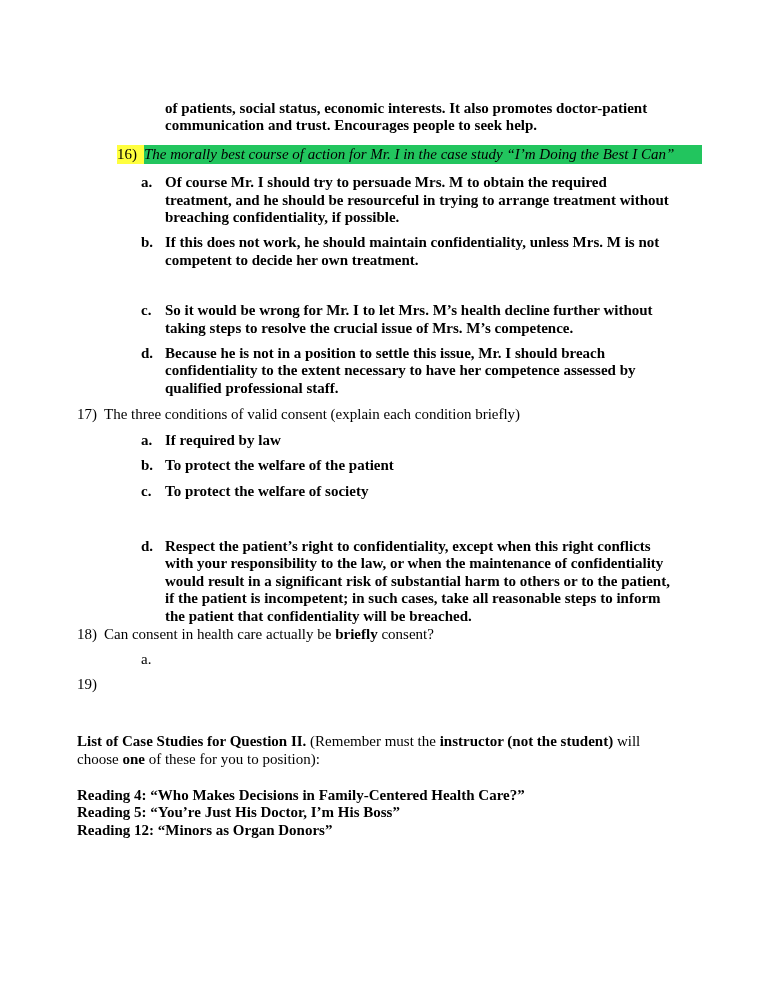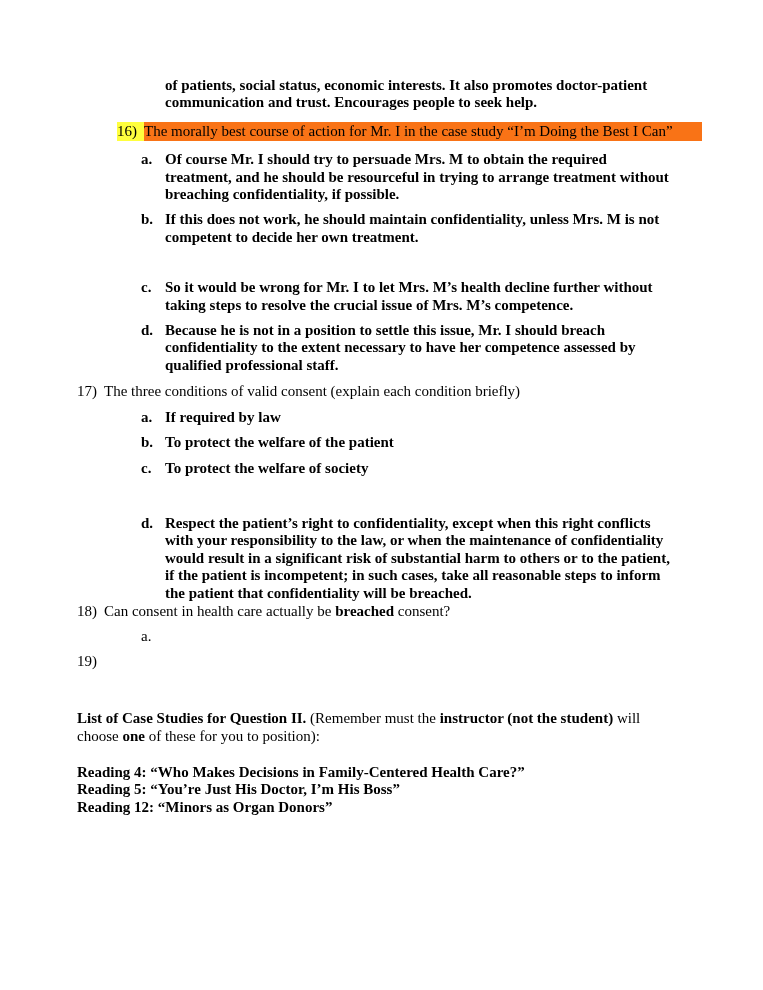--- a/index.html
+++ b/index.html
@@ -14,21 +14,21 @@
     font-size: 15px;
     line-height: 17.4px;
     color: #000000;
     overflow: hidden;
   }
   .page {
     position: relative;
     width: 763px;
     height: 990px;
     box-sizing: border-box;
-    padding-top: 77px;
+    padding-top: 100px;
     background: #ffffff;
   }
   .cont-para {
     margin: 0 0 0 165px;
     width: 508px;
     font-weight: bold;
   }
   .q {
     display: flex;
     margin-left: 77px;
@@ -80,21 +80,21 @@
 </style>
 </head>
 <body>
 
 <div class="page">
 
   <p class="cont-para">of patients, social status, economic interests. It also promotes doctor-patient communication and trust. Encourages people to seek help.</p>
 
   <div class="q" id="q16">
     <span class="qnum hl-pad" style="background-color: rgb(255, 255, 62); margin-left: 40px;">16)</span>
-    <span class="qtext hl-pad" style="background-color: #f97316;">The morally best course of action for Mr. I in the case study “I’m Doing the Best I Can”</span>
+    <span class="qtext hl-pad" style="background-color: #22c55e; font-style: italic;">The morally best course of action for Mr. I in the case study “I’m Doing the Best I Can”</span>
   </div>
 
   <div class="opt" id="opt16a">
     <div class="optletter">a.</div>
     <div class="opttext">Of course Mr. I should try to persuade Mrs. M to obtain the required treatment, and he should be resourceful in trying to arrange treatment without breaching confidentiality, if possible.</div>
   </div>
 
   <div class="opt" id="opt16b">
     <div class="optletter">b.</div>
     <div class="opttext">If this does not work, he should maintain confidentiality, unless Mrs. M is not competent to decide her own treatment.</div>
@@ -131,21 +131,21 @@
   </div>
 
   <div class="opt" id="opt17d">
     <div class="optletter">d.</div>
     <div class="opttext">Respect the patient’s right to confidentiality, except when this right conflicts with your responsibility to the law, or when the maintenance of confidentiality would result in a significant risk of substantial harm to others or to the patient, if the patient is incompetent; in such cases, take all reasonable steps to inform the patient that confidentiality will be breached.</div>
   </div>
 
   <div class="q" id="q18">
     <div class="qnum">18)</div>
     <div class="qtext">
-      <span>Can consent in health care actually be </span><b>breached</b><span> consent?</span>
+      <span>Can consent in health care actually be </span><b>briefly</b><span> consent?</span>
     </div>
   </div>
 
   <div class="opt" id="opt18a">
     <div class="optletter plain">a.</div>
     <div class="opttext plain"></div>
   </div>
 
   <div class="q" id="q19">
     <div class="qnum">19)</div>

